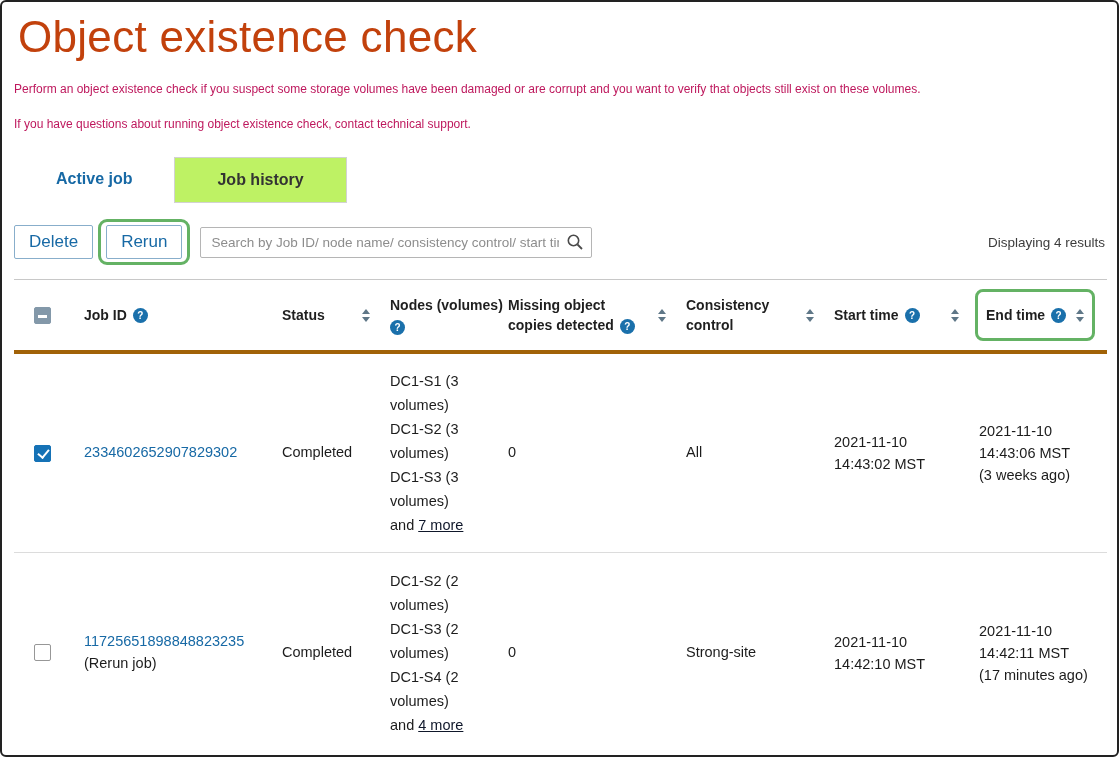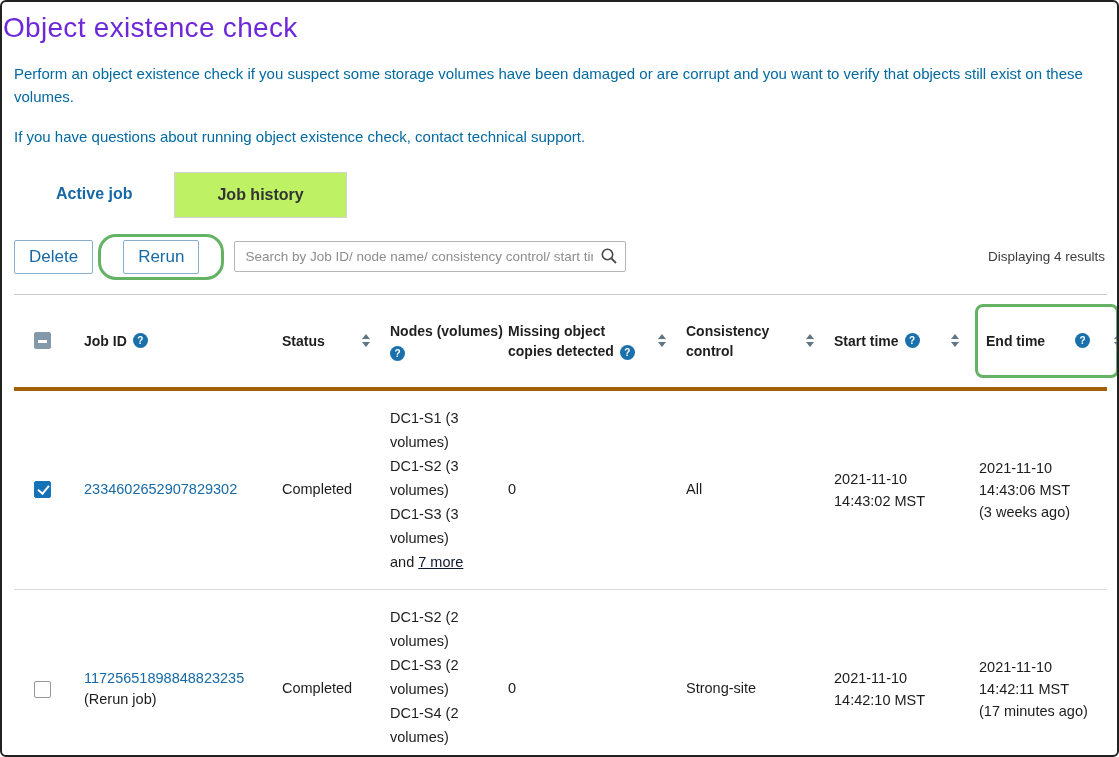--- a/index.html
+++ b/index.html
@@ -7,31 +7,31 @@
     --link:#1769a5;
     --accent:#1769a5;
     --checkbox:#1572b6;
     --header-checkbox:#8398a9;
   }
   *{box-sizing:border-box;}
   html,body{margin:0;padding:0;background:#fff;}
   body{font-family:"Liberation Sans",sans-serif;color:#1c1c1c;}
   .frame{width:1119px;height:757px;border:2px solid #222;border-radius:6px;overflow:hidden;background:#fff;padding-top:6px;}
 
-  h1{margin:4px 1px 18px;font-size:28px;font-weight:400;color:#6d28d9;letter-spacing:.3px;}
-  .desc{margin:0 12px 16px;font-size:15px;line-height:1.55;color:#0369a1;max-width:1072px;}
+  h1{margin:4px 16px 18px;font-size:44px;font-weight:400;color:#c2410c;letter-spacing:.3px;}
+  .desc{margin:0 12px 16px;font-size:12px;line-height:1.55;color:#be185d;max-width:1072px;}
 
   .tabbar{display:flex;margin:24px 0 0 12px;}
   .tab{font-size:16px;font-weight:700;padding:13px 42px;cursor:pointer;}
   .tab.inactive{color:var(--accent);}
   .tab.active{color:#333;background:#bef264;border:1px solid #d2d2d2;}
 
   .toolbar{display:flex;align-items:center;margin:16px 12px 14px;}
   .btn{font-family:inherit;background:#fff;border:1px solid #88aecb;color:var(--accent);font-size:17px;padding:6px 14px;border-radius:2px;cursor:pointer;}
-  .annot{display:inline-flex;border:3px solid var(--annotation);border-radius:18px;padding:3px 22px;margin-left:5px;}
+  .annot{display:inline-flex;border:3px solid var(--annotation);border-radius:9px;padding:3px 5px;margin-left:5px;}
   .search{position:relative;margin-left:10px;}
   .search input{width:392px;height:31px;border:1px solid #b5b5b5;border-radius:2px;padding:0 32px 0 10px;font-family:inherit;font-size:13.5px;color:#333;}
   .search input::placeholder{color:#8d8d8d;opacity:1;}
   .search-icon{position:absolute;right:8px;top:6px;cursor:pointer;}
   .results{margin-left:auto;font-size:13.5px;color:#3c3c3c;}
 
   table{border-collapse:collapse;table-layout:fixed;width:1093px;margin:0 12px;}
   thead tr{border-top:1px solid #c8c8c8;border-bottom:4px solid #a16207;}
   th{font-size:14px;font-weight:700;color:#1f1f1f;text-align:left;padding:9px 8px;vertical-align:middle;line-height:1.45;}
   tbody tr{border-top:1px solid #dcdcdc;height:200px;}
@@ -49,21 +49,21 @@
   .cb{width:17px;height:17px;border:1px solid #979797;border-radius:2px;background:#fff;position:relative;cursor:pointer;}
   .cb.checked{background:var(--checkbox);border-color:var(--checkbox);}
   .cb.checked::after{content:"";position:absolute;left:5px;top:1px;width:5px;height:9px;border:solid #fff;border-width:0 2px 2px 0;transform:rotate(40deg);}
   .cb.indeterminate{background:var(--header-checkbox);border-color:var(--header-checkbox);}
   .cb.indeterminate::after{content:"";position:absolute;left:3px;top:7px;width:9px;height:3px;background:#fff;}
 
   .joblink{color:var(--link);text-decoration:none;cursor:pointer;}
   .nodes div{line-height:24px;}
   .morelink{color:#0f172a;text-decoration:underline;cursor:pointer;}
   .time div{line-height:22px;}
-  .annot-h{display:flex;align-items:center;border:3px solid var(--annotation);border-radius:8px;padding:24px 8px;width:144px;gap:24px;}
+  .annot-h{display:flex;align-items:center;border:3px solid var(--annotation);border-radius:8px;padding:13px 8px;width:120px;}
   .annot-h .sort{padding-right:0;}
   .end-th{padding-left:4px;padding-right:4px;}
 </style>
 </head>
 <body>
 
 <div class="frame">
 
   <h1>Object existence check</h1>
   <p class="desc">Perform an object existence check if you suspect some storage volumes have been damaged or are corrupt and you want to verify that objects still exist on these volumes.</p>

